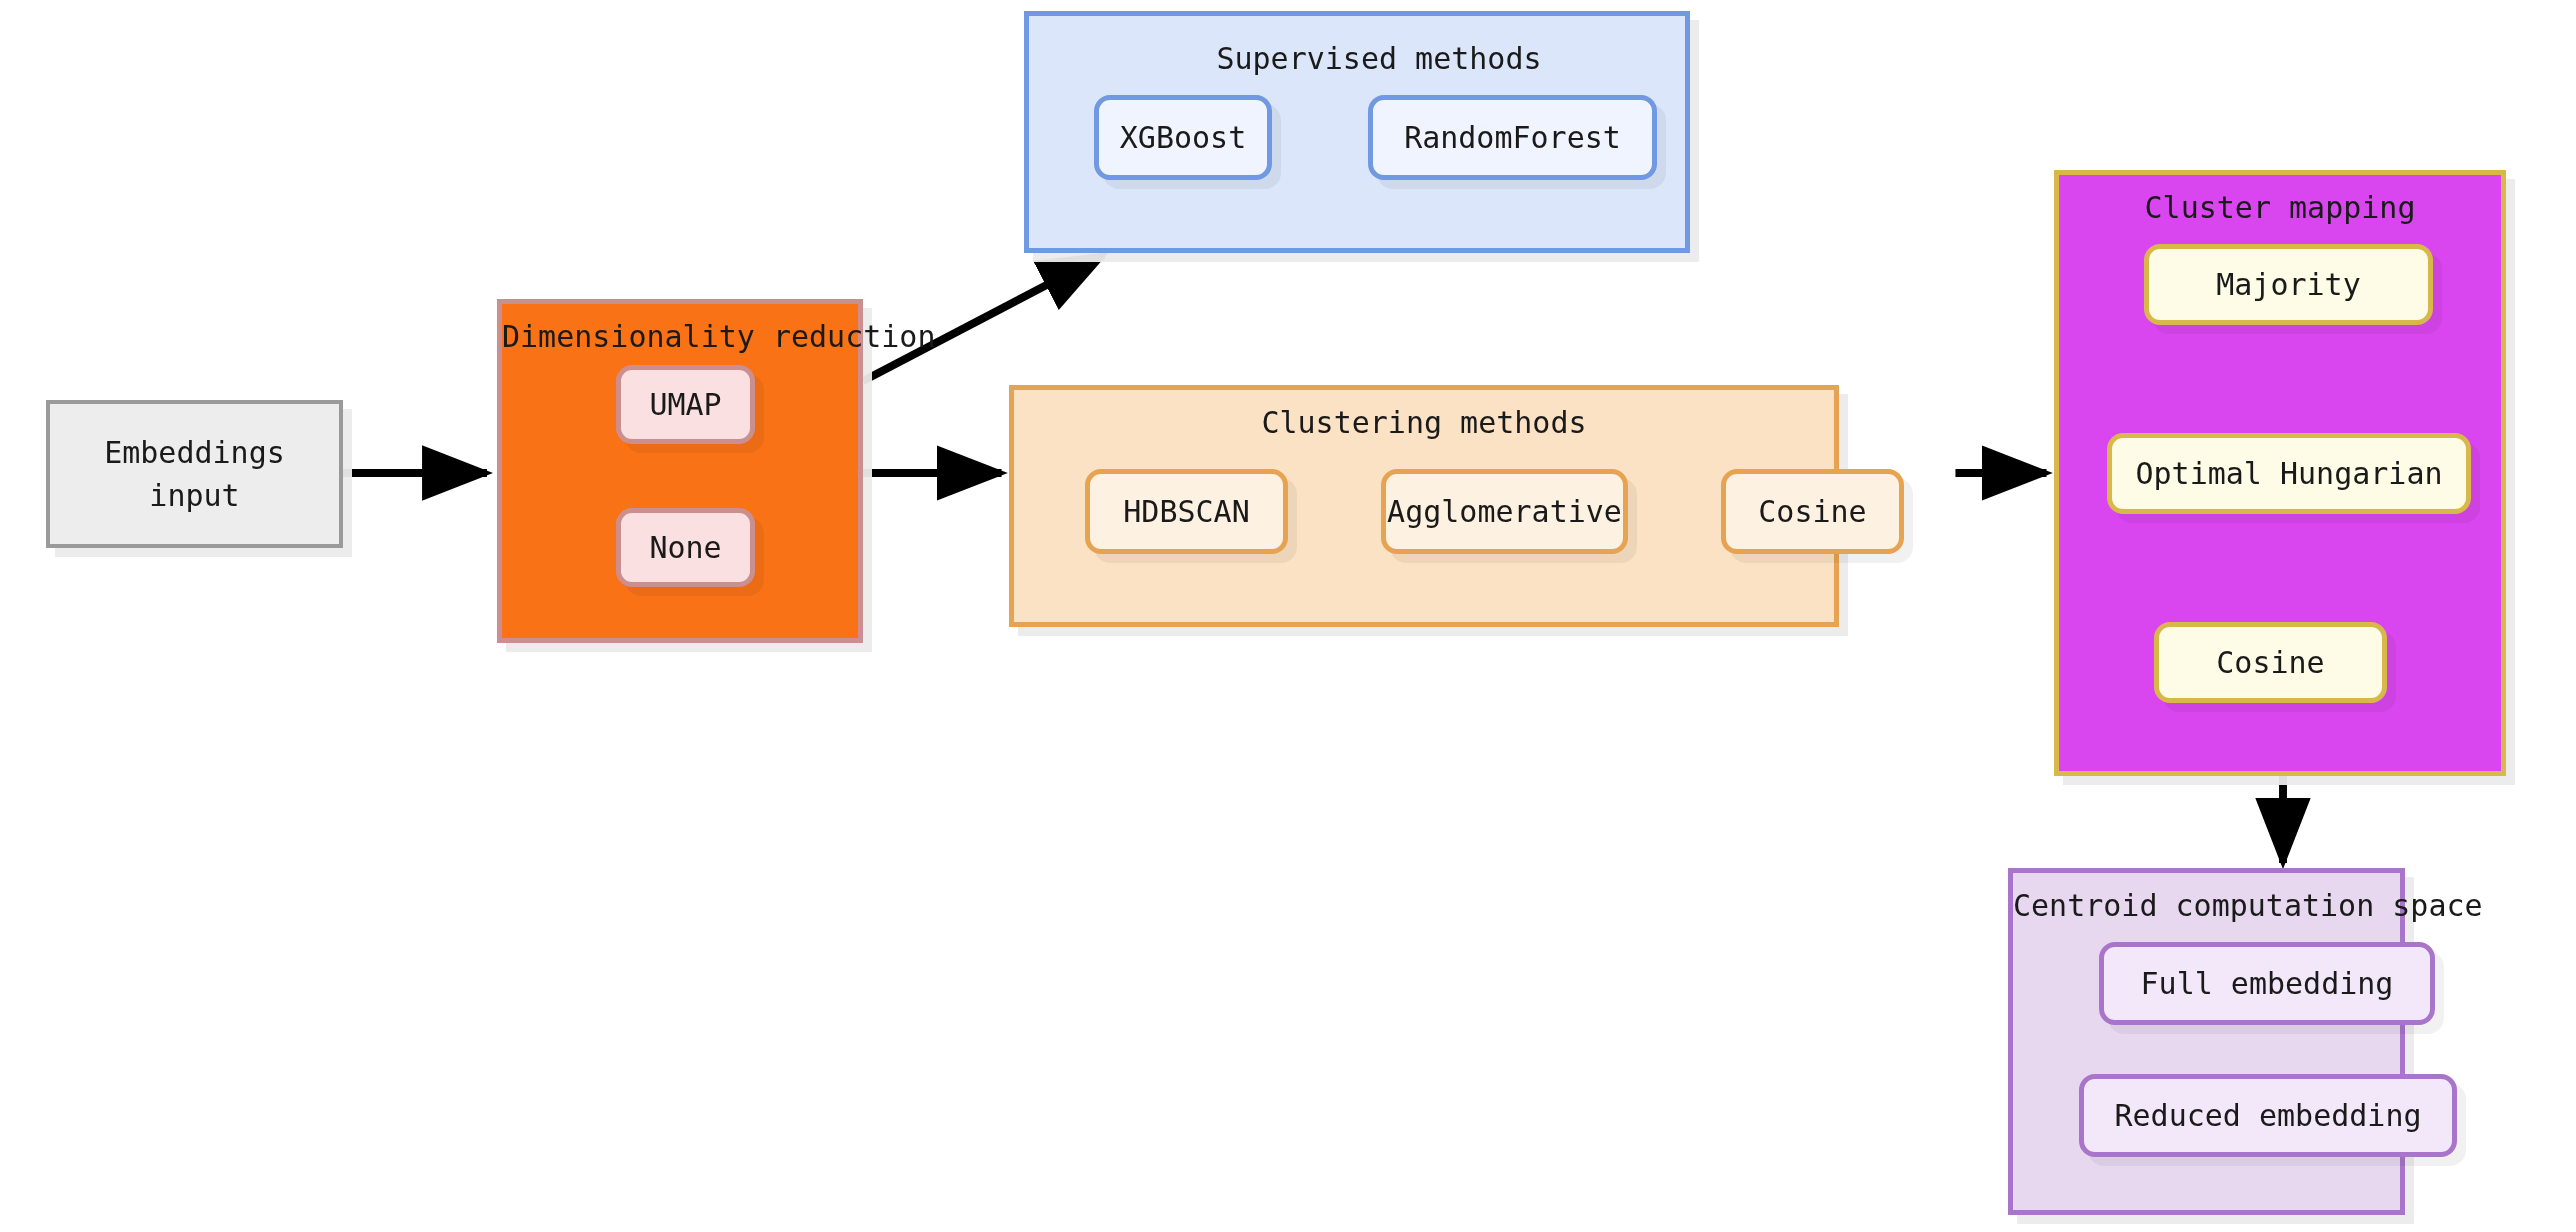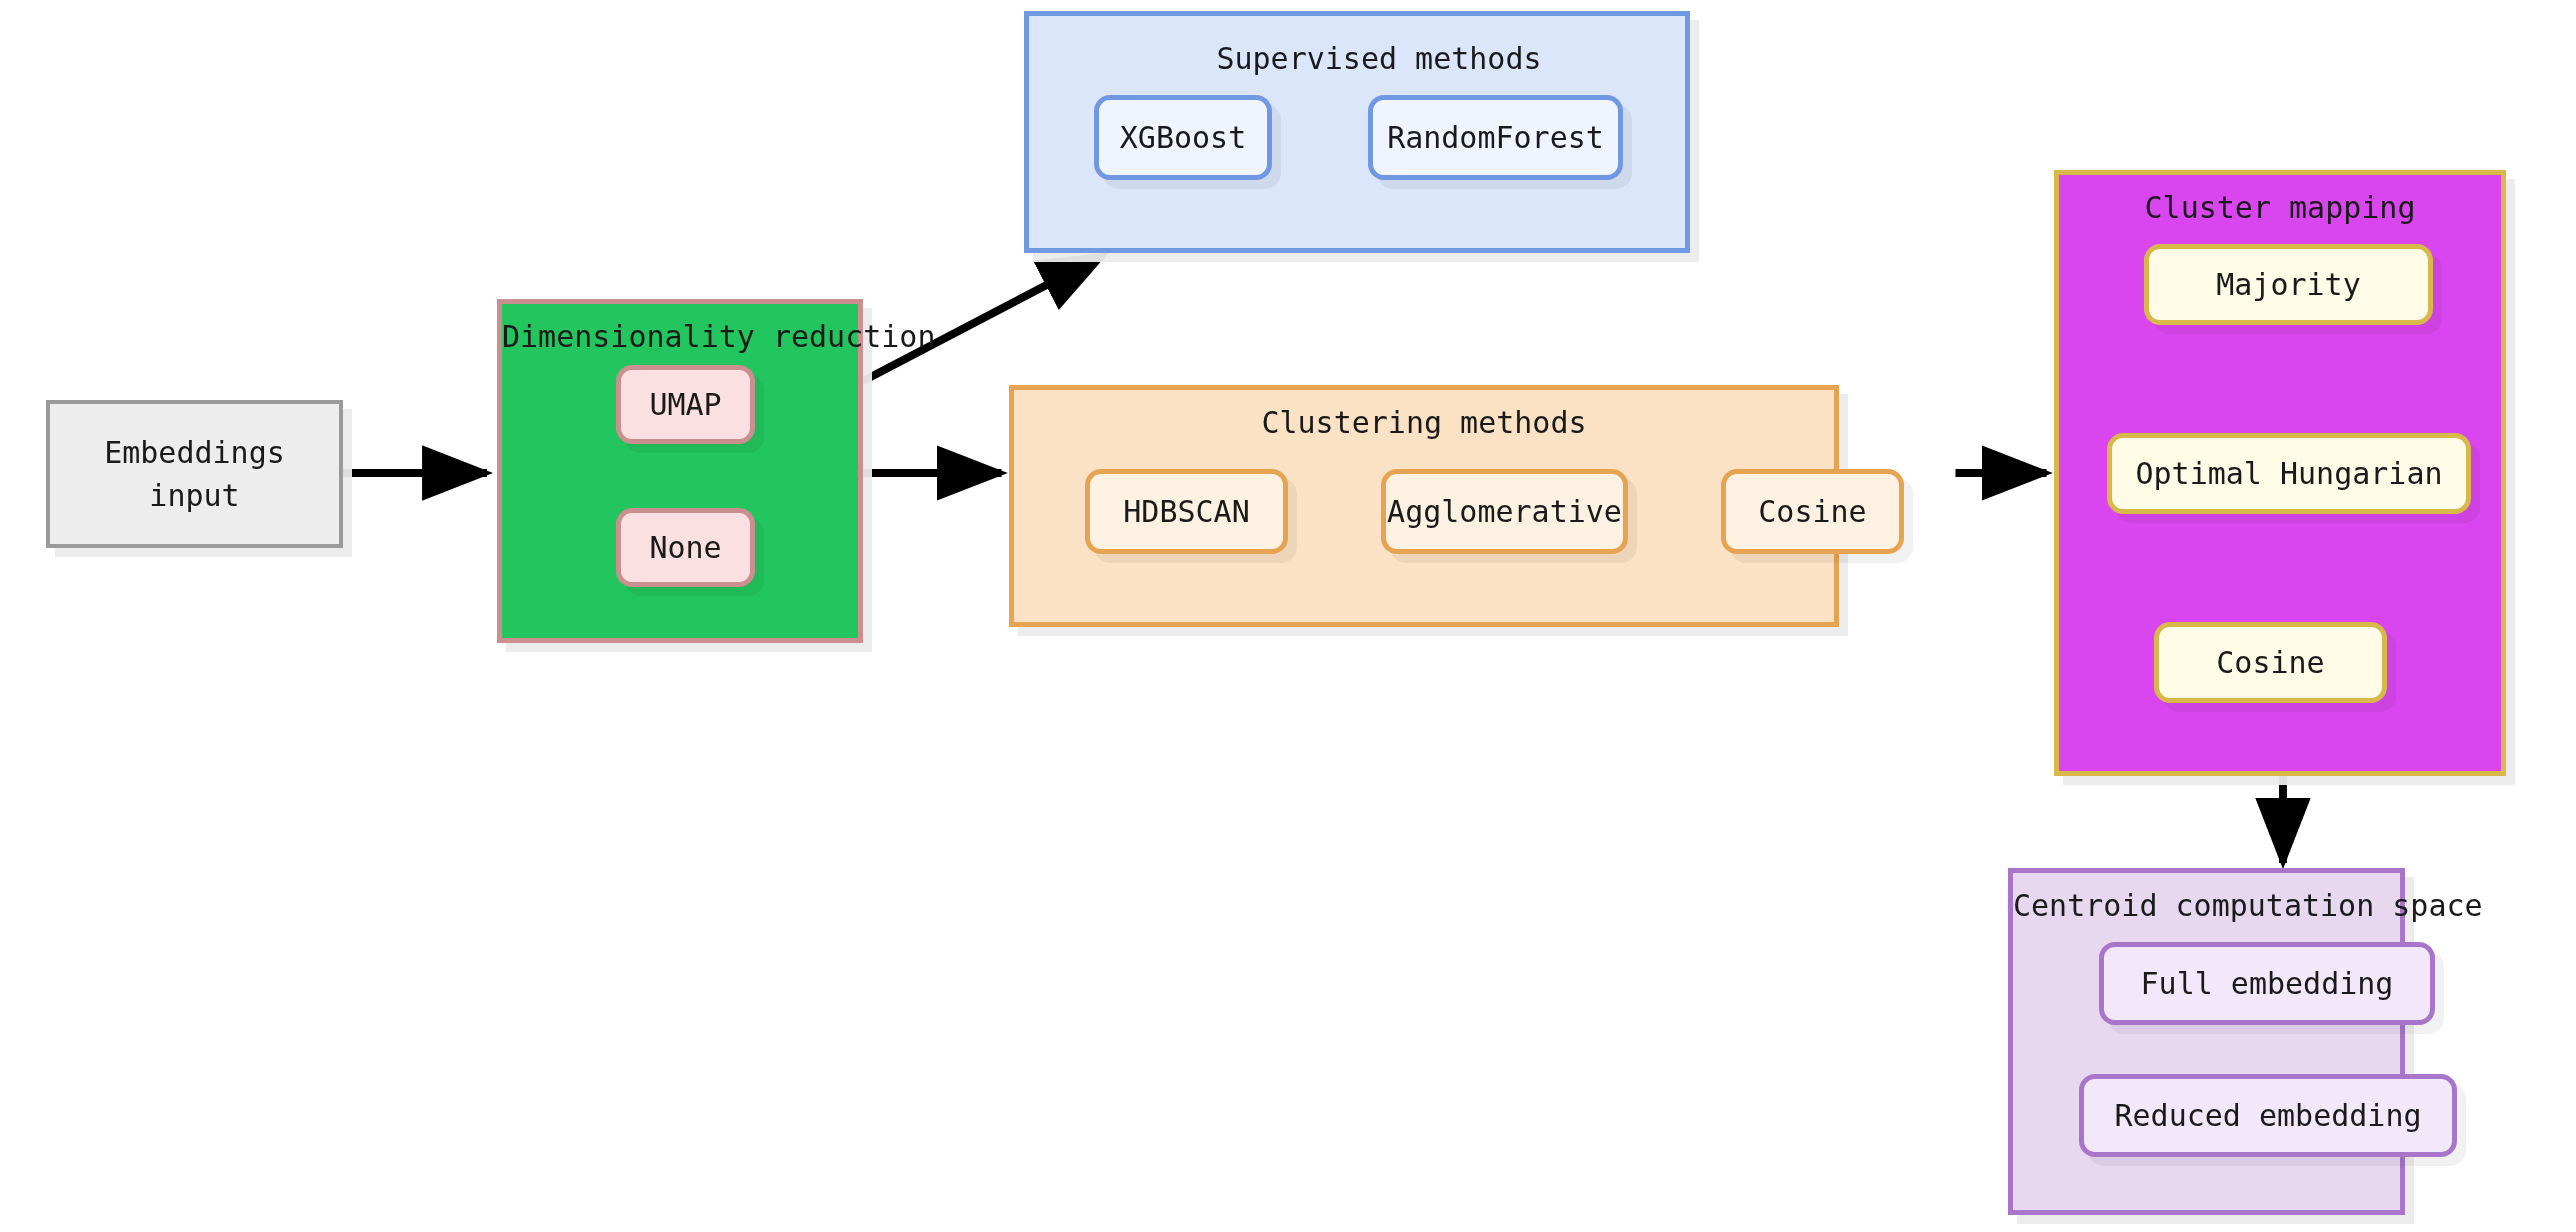--- a/index.html
+++ b/index.html
@@ -67,21 +67,21 @@
     align-items: center;
     justify-content: center;
     font-size: 30px;
     line-height: 1.45;
     color: #1a1a1a;
     text-align: center;
     box-shadow: 9px 9px 0 0 rgba(235,235,235,0.95);
   }
 
   
-  .theme-rose     { background: #22c55e; border-color: #cc8f8f; }
+  .theme-rose     { background: #f97316; border-color: #cc8f8f; }
   .theme-rose-in  { background: #fae0e1; border-color: #cc8f8f; }
   .theme-blue     { background: #dce6fa; border-color: #7198e2; }
   .theme-blue-in  { background: #f0f4fe; border-color: #7198e2; }
   .theme-orange   { background: #fbe2c4; border-color: #e6a352; }
   .theme-orange-in{ background: #fdf1e2; border-color: #e6a352; }
   .theme-yellow   { background: #d946ef; border-color: #d9b84a; }
   .theme-yellow-in{ background: #fefbe6; border-color: #d9b84a; }
   .theme-purple   { background: #e7d8f0; border-color: #a875ca; }
   .theme-purple-in{ background: #f3e8f9; border-color: #a875ca; }
 
@@ -127,21 +127,21 @@
     <div class="node theme-rose-in" style="left:114px; top:61px; width:139px; height:79px;">UMAP</div>
 
     <div class="node theme-rose-in" style="left:114px; top:204px; width:139px; height:79px;">None</div>
   </div>
 
   <div class="group theme-blue" style="left:1024px; top:11px; width:666px; height:242px;">
     <div class="group-title" style="top:28px;margin-left:44px;">Supervised methods</div>
 
     <div class="node theme-blue-in" style="left:65px; top:79px; width:178px; height:85px;">XGBoost</div>
 
-    <div class="node theme-blue-in" style="left:339px; top:79px; width:255px; height:85px;">RandomForest</div>
+    <div class="node theme-blue-in" style="left:339px; top:79px; width:289px; height:85px;">RandomForest</div>
   </div>
 
   <div class="group theme-orange" style="left:1009px; top:351px; width:830px; height:242px;margin-top:34px;">
     <div class="group-title" style="top:18px;">Clustering methods</div>
 
     <div class="node theme-orange-in" style="left:71px; top:79px; width:203px; height:85px;">HDBSCAN</div>
 
     <div class="node theme-orange-in" style="left:367px; top:79px; width:247px; height:85px;">Agglomerative</div>
 
     <div class="node theme-orange-in" style="left:707px; top:79px; width:183px; height:85px;">Cosine</div>

